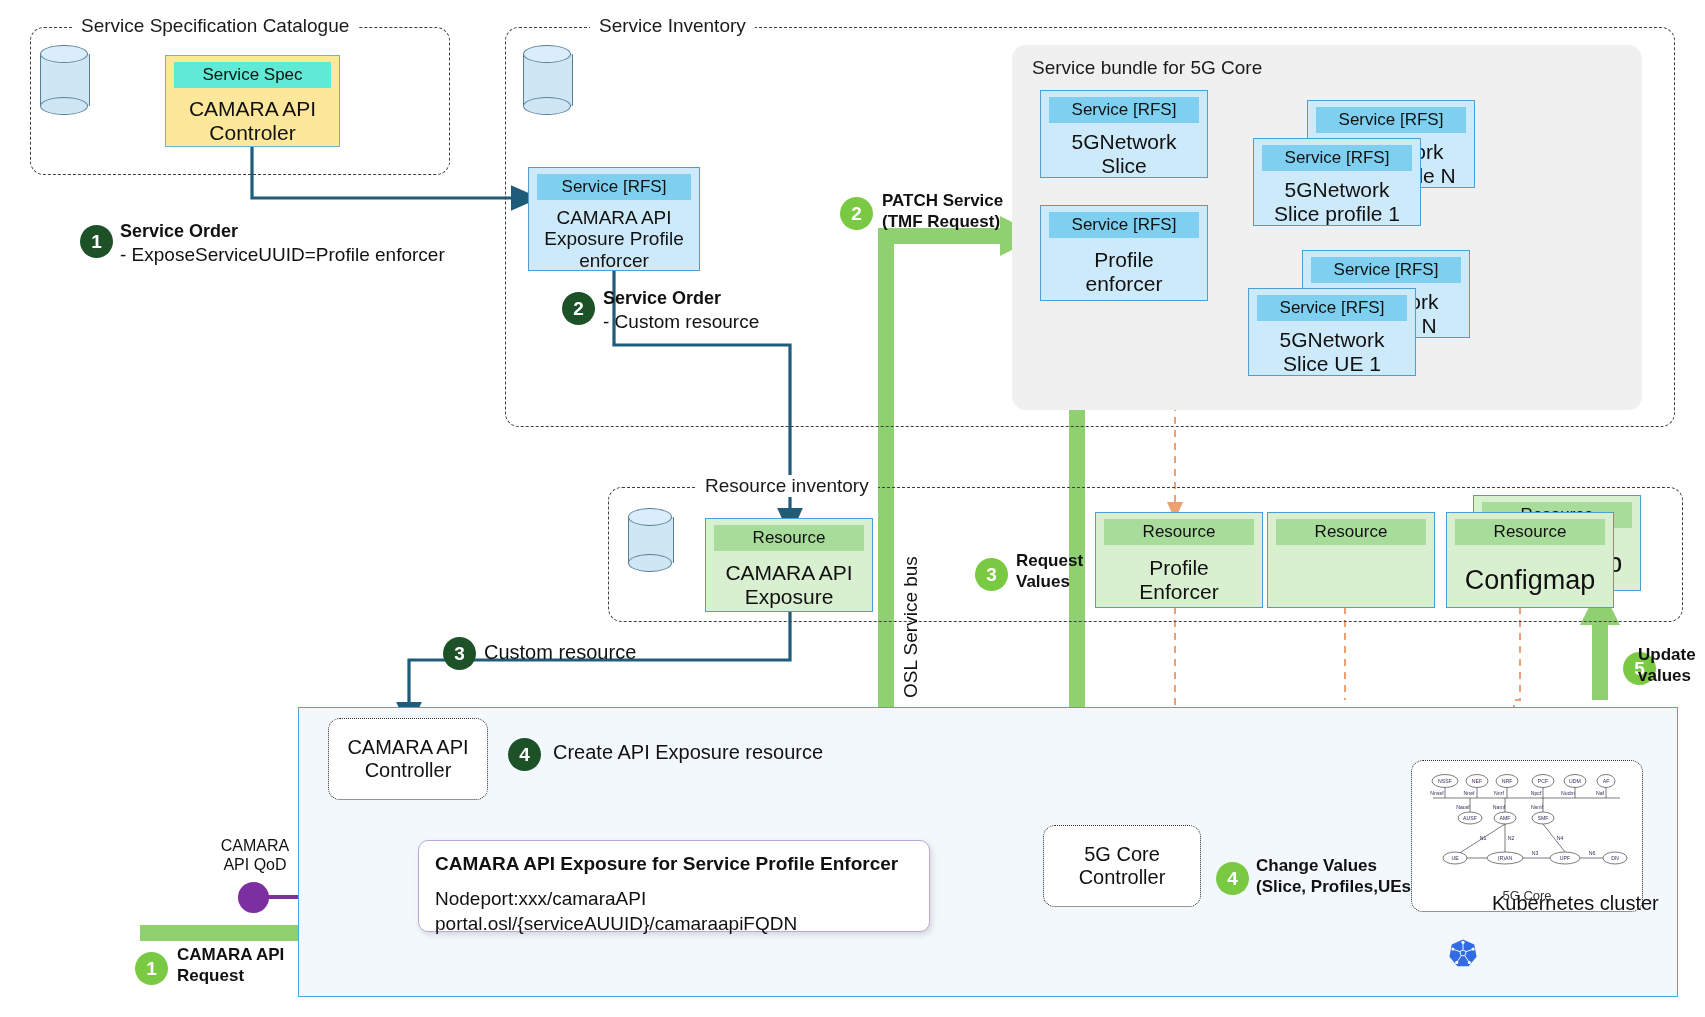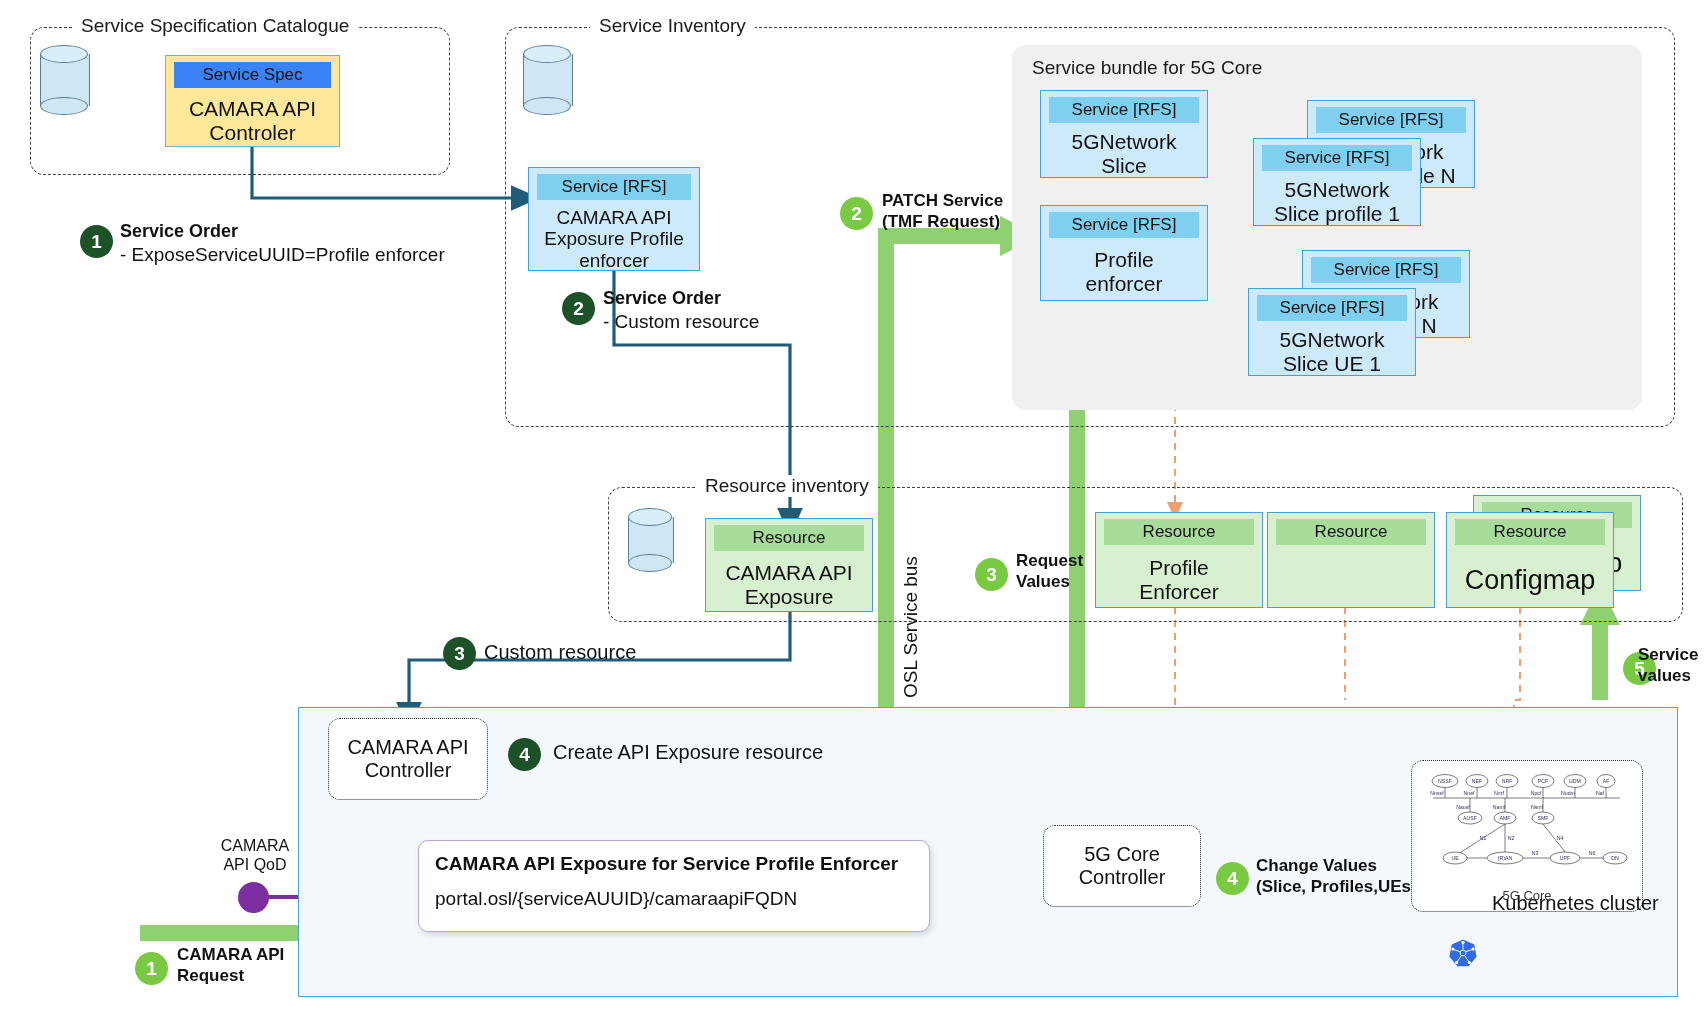--- a/index.html
+++ b/index.html
@@ -20,21 +20,21 @@
   .cyl .bot{position:absolute;left:0;bottom:0;width:100%;height:18px;border-radius:50%;
       background:#cfe7f5;border:1.4px solid #5a7f93;box-sizing:border-box;}
 
   
   .card{border:1.3px solid #4a9fd4;background:#ffffff;}
   .card .hdr{margin:6px 8px 0 8px;text-align:center;font-size:17px;color:#111;padding:3px 0;}
   .card .bdy{display:flex;align-items:center;justify-content:center;text-align:center;
       font-size:21px;color:#111;line-height:1.12;padding:4px 6px;}
 
   .card.spec{background:#fde79b;border-color:#6fb2d8;}
-  .card.spec .hdr{background:#3b82f6;font-size:17px;}
+  .card.spec .hdr{background:#5eead4;font-size:17px;}
   .card.rfs{background:#cdeafb;}
   .card.rfs .hdr{background:#7fd0f0;}
   .card.res{background:#d9f0d0;}
   .card.res .hdr{background:#a8dc9a;}
 
   
   .dotbox{border:1.6px dotted #2b2b2b;border-radius:12px;background:#fff;
       display:flex;align-items:center;justify-content:center;text-align:center;
       font-size:20px;color:#111;line-height:1.15;}
 
@@ -259,21 +259,21 @@
   </div>
   <div class="abs card res" style="left:1446px;top:512px;width:168px;height:96px;">
     <div class="hdr">Resource</div>
     <div class="bdy" style="height:62px;font-size:27px;">
       <span>Configmap</span>
     </div>
   </div>
 
   <div class="abs badge light" style="left:1623px;top:652px;width:33px;height:33px;">5</div>
   <div class="abs steplabel" style="left:1638px;top:644px;width:72px;font-weight:bold;font-size:17px;">
-    <span>Service</span><br>
+    <span>Update</span><br>
     <span>values</span>
   </div>
 
   <div class="abs vlabel" style="left:900px;top:508px;height:190px;">OSL Service bus</div>
 
   <div class="abs badge dark" style="left:443px;top:637px;width:33px;height:33px;">3</div>
   <div class="abs steplabel" style="left:484px;top:640px;font-size:20px;">Custom resource</div>
 
   <div class="abs k8sbox" style="left:298px;top:707px;width:1380px;height:290px;"></div>
 
@@ -286,20 +286,21 @@
   <div class="abs steplabel" style="left:553px;top:740px;font-size:20px;">Create API Exposure resource</div>
 
   <div class="abs smalllbl" style="left:195px;top:836px;width:120px;">
     <span>CAMARA</span><br>
     <span>API QoD</span>
   </div>
   <div class="abs" style="left:238px;top:882px;width:31px;height:31px;border-radius:50%;background:#7b2fa0;"></div>
 
   <div class="abs callout" style="left:418px;top:840px;width:512px;height:92px;">
     <div class="t1">CAMARA API Exposure for Service Profile Enforcer</div>
+    <div class="t2">Nodeport:xxx/camaraAPI</div>
     <div class="t2">portal.osl/{serviceAUUID}/camaraapiFQDN</div>
   </div>
 
   <div class="abs badge light" style="left:135px;top:952px;width:33px;height:33px;">1</div>
   <div class="abs steplabel" style="left:177px;top:944px;width:150px;font-weight:bold;font-size:17px;">
     <span>CAMARA API</span><br>
     <span>Request</span>
   </div>
 
   <div class="abs dotbox" style="left:1043px;top:825px;width:158px;height:82px;flex-direction:column;">

